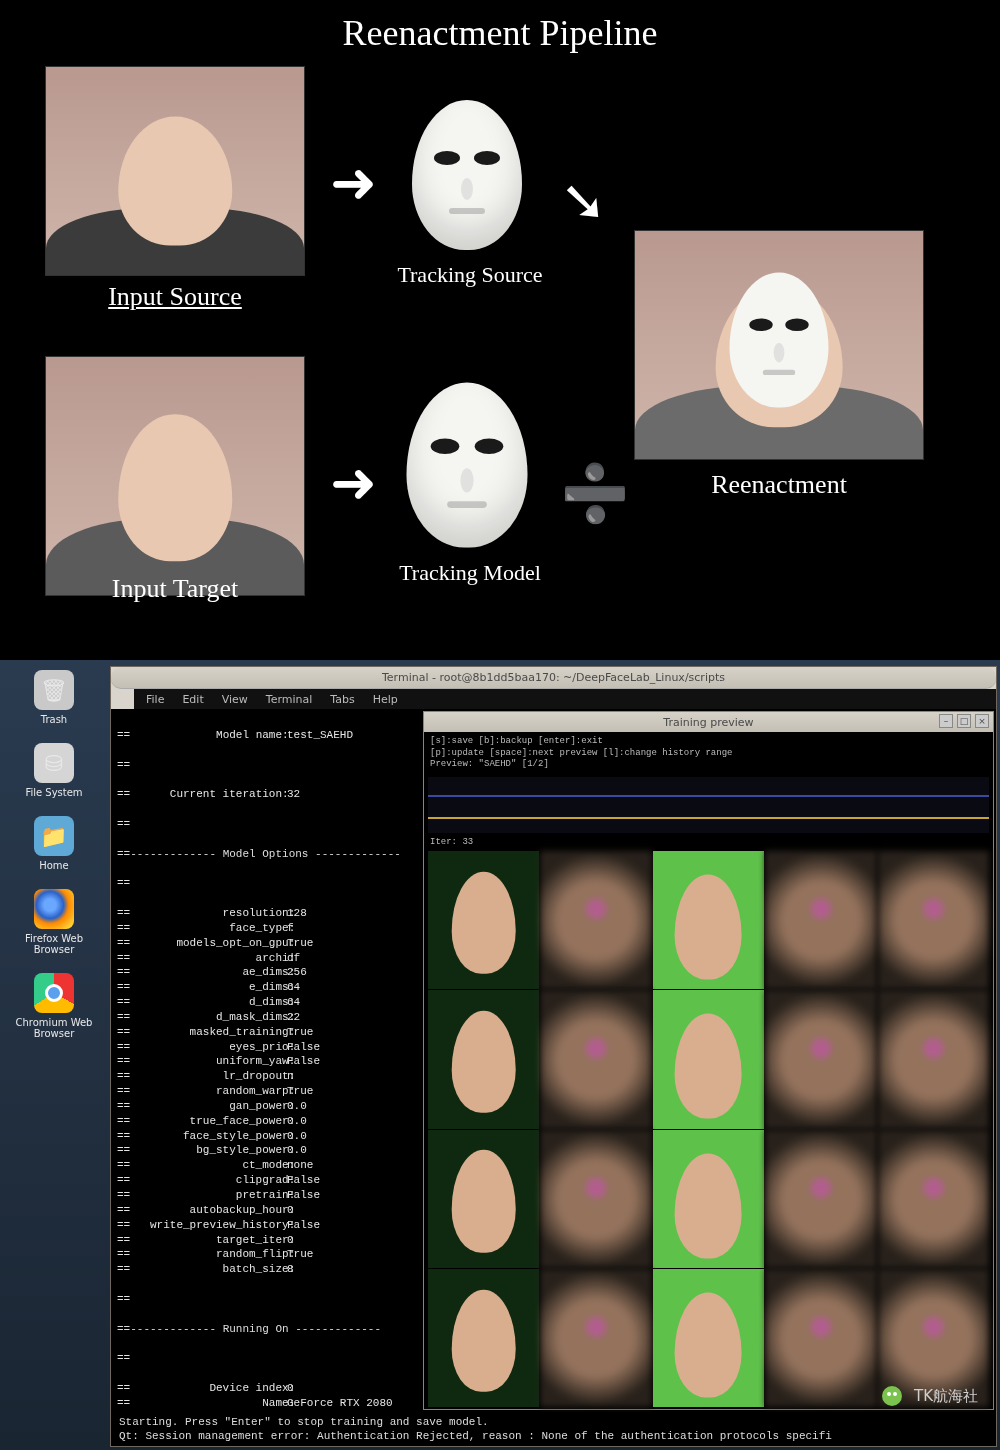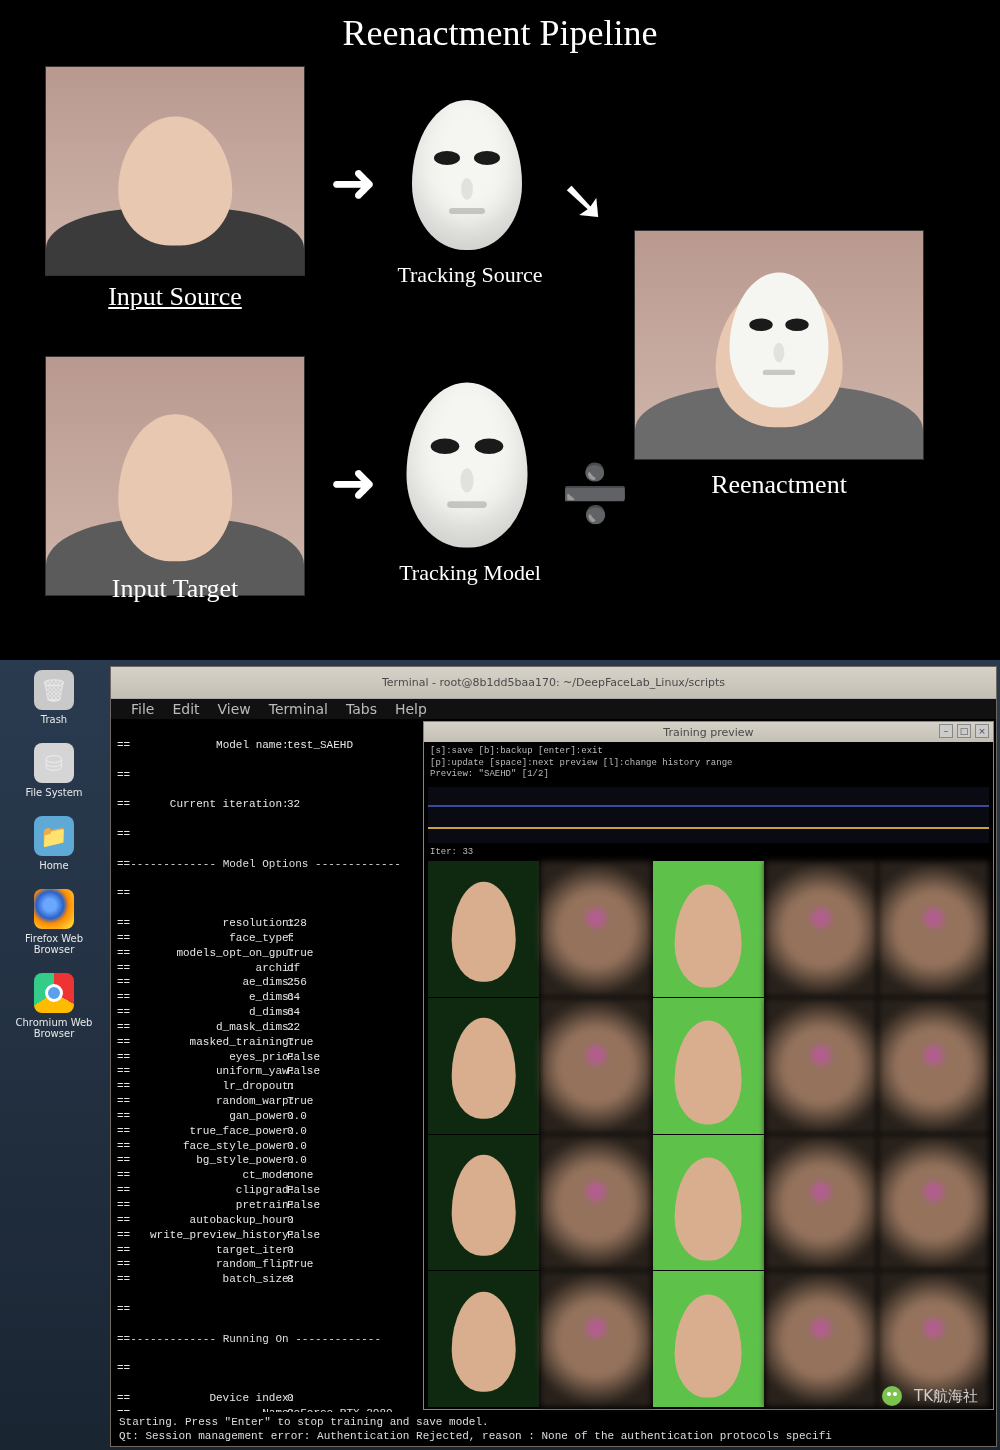--- a/index.html
+++ b/index.html
@@ -47,22 +47,22 @@
   .dicon .glyph { width: 40px; height: 40px; border-radius: 8px; display: flex; align-items: center; justify-content: center; margin-bottom: 4px; font-size: 22px; }
   .dicon .lbl { text-align: center; font-size: 10px; line-height: 1.1; }
   .g-trash { background: #c9c9c9; }
   .g-disk { background: #d5d5d5; }
   .g-home { background: #5fa9d6; }
   .g-ff { background: radial-gradient(circle at 40% 40%, #6aa7ff 18%, #2a62c9 40%, #ff8a00 55%, #ffcf33 85%); border-radius: 50%; }
   .g-chrome { background: conic-gradient(#e33 0 33%, #fb0 0 66%, #3c8 0 100%); border-radius: 50%; position: relative; }
   .g-chrome::after { content: ""; position: absolute; inset: 11px; background: #5aa0ee; border: 3px solid #fff; border-radius: 50%; }
 
   .termwin { position: absolute; left: 110px; top: 6px; right: 3px; bottom: 3px; background: #d9d4cc; border: 1px solid #70685c; display: flex; flex-direction: column; }
-  .titlebar { height: 32px; background: linear-gradient(#d7d2c8, #c4bfb4); color: #4a4a4a; font-size: 11px; display: flex; align-items: center; justify-content: center; border-bottom: 1px solid #aaa; }
-  .menubar { height: 20px; background: #111; color: #bbb; display: flex; align-items: center; gap: 18px; padding: 0 20px; font-size: 14px; }
+  .titlebar { height: 22px; background: linear-gradient(#d7d2c8, #c4bfb4); color: #4a4a4a; font-size: 11px; display: flex; align-items: center; justify-content: center; border-bottom: 1px solid #aaa; border-radius: 10px; }
+  .menubar { height: 20px; background: #111; color: #bbb; display: flex; align-items: center; gap: 18px; padding: 0 12px; font-size: 11px; margin-left: 23px; }
   .menubar span { cursor: pointer; }
   .termbody { flex: 1; background: #000; display: flex; overflow: hidden; }
   .termleft { width: 310px; font-family: "Courier New", monospace; font-size: 11px; line-height: 1.35; color: #e6e6e6; padding: 4px 0 4px 6px; white-space: pre; overflow: hidden; }
   .termleft .kv { display: flex; }
   .termleft .kv .k { text-align: right; width: 170px; padding-right: 4px; }
   .termleft .kv .v { flex: 1; }
   .sep { color: #ddd; }
 
   .previewwin { flex: 1; margin: 2px; background: #d9d4cc; border: 1px solid #8a8578; display: flex; flex-direction: column; }
   .pv-title { height: 20px; background: linear-gradient(#d7d2c8, #c4bfb4); display: flex; align-items: center; justify-content: center; font-size: 11px; color: #4a4a4a; position: relative; }

